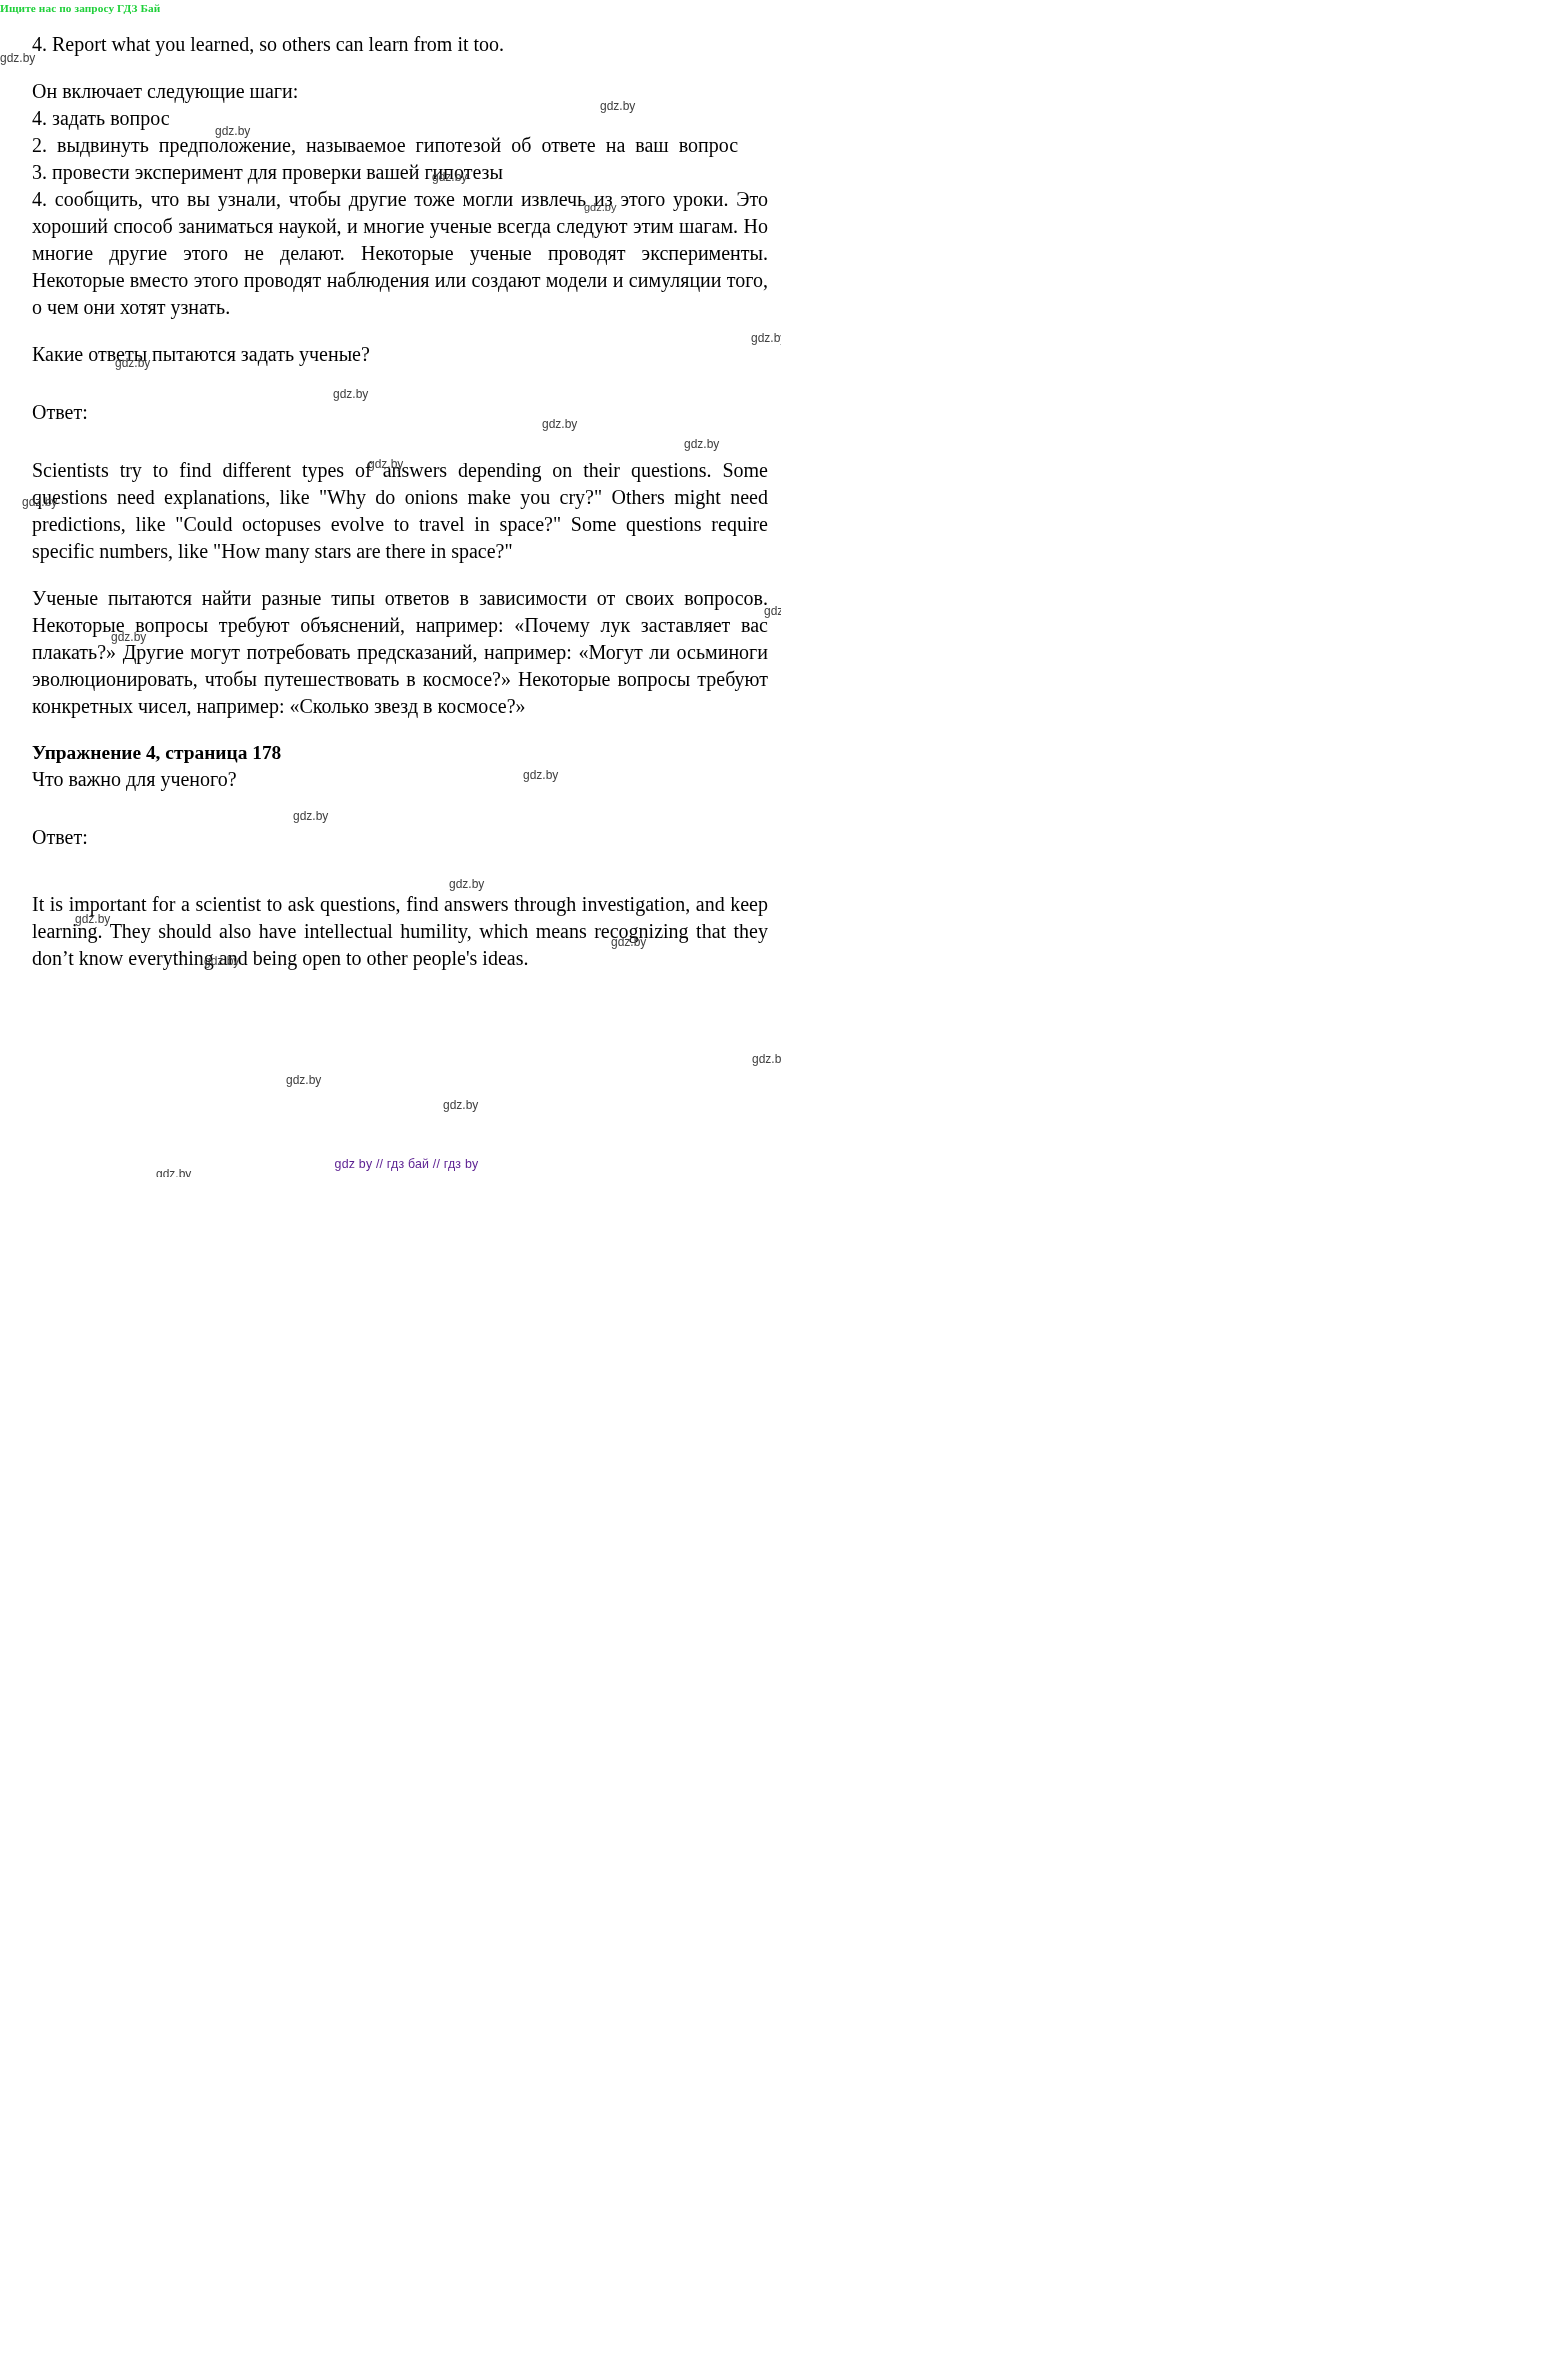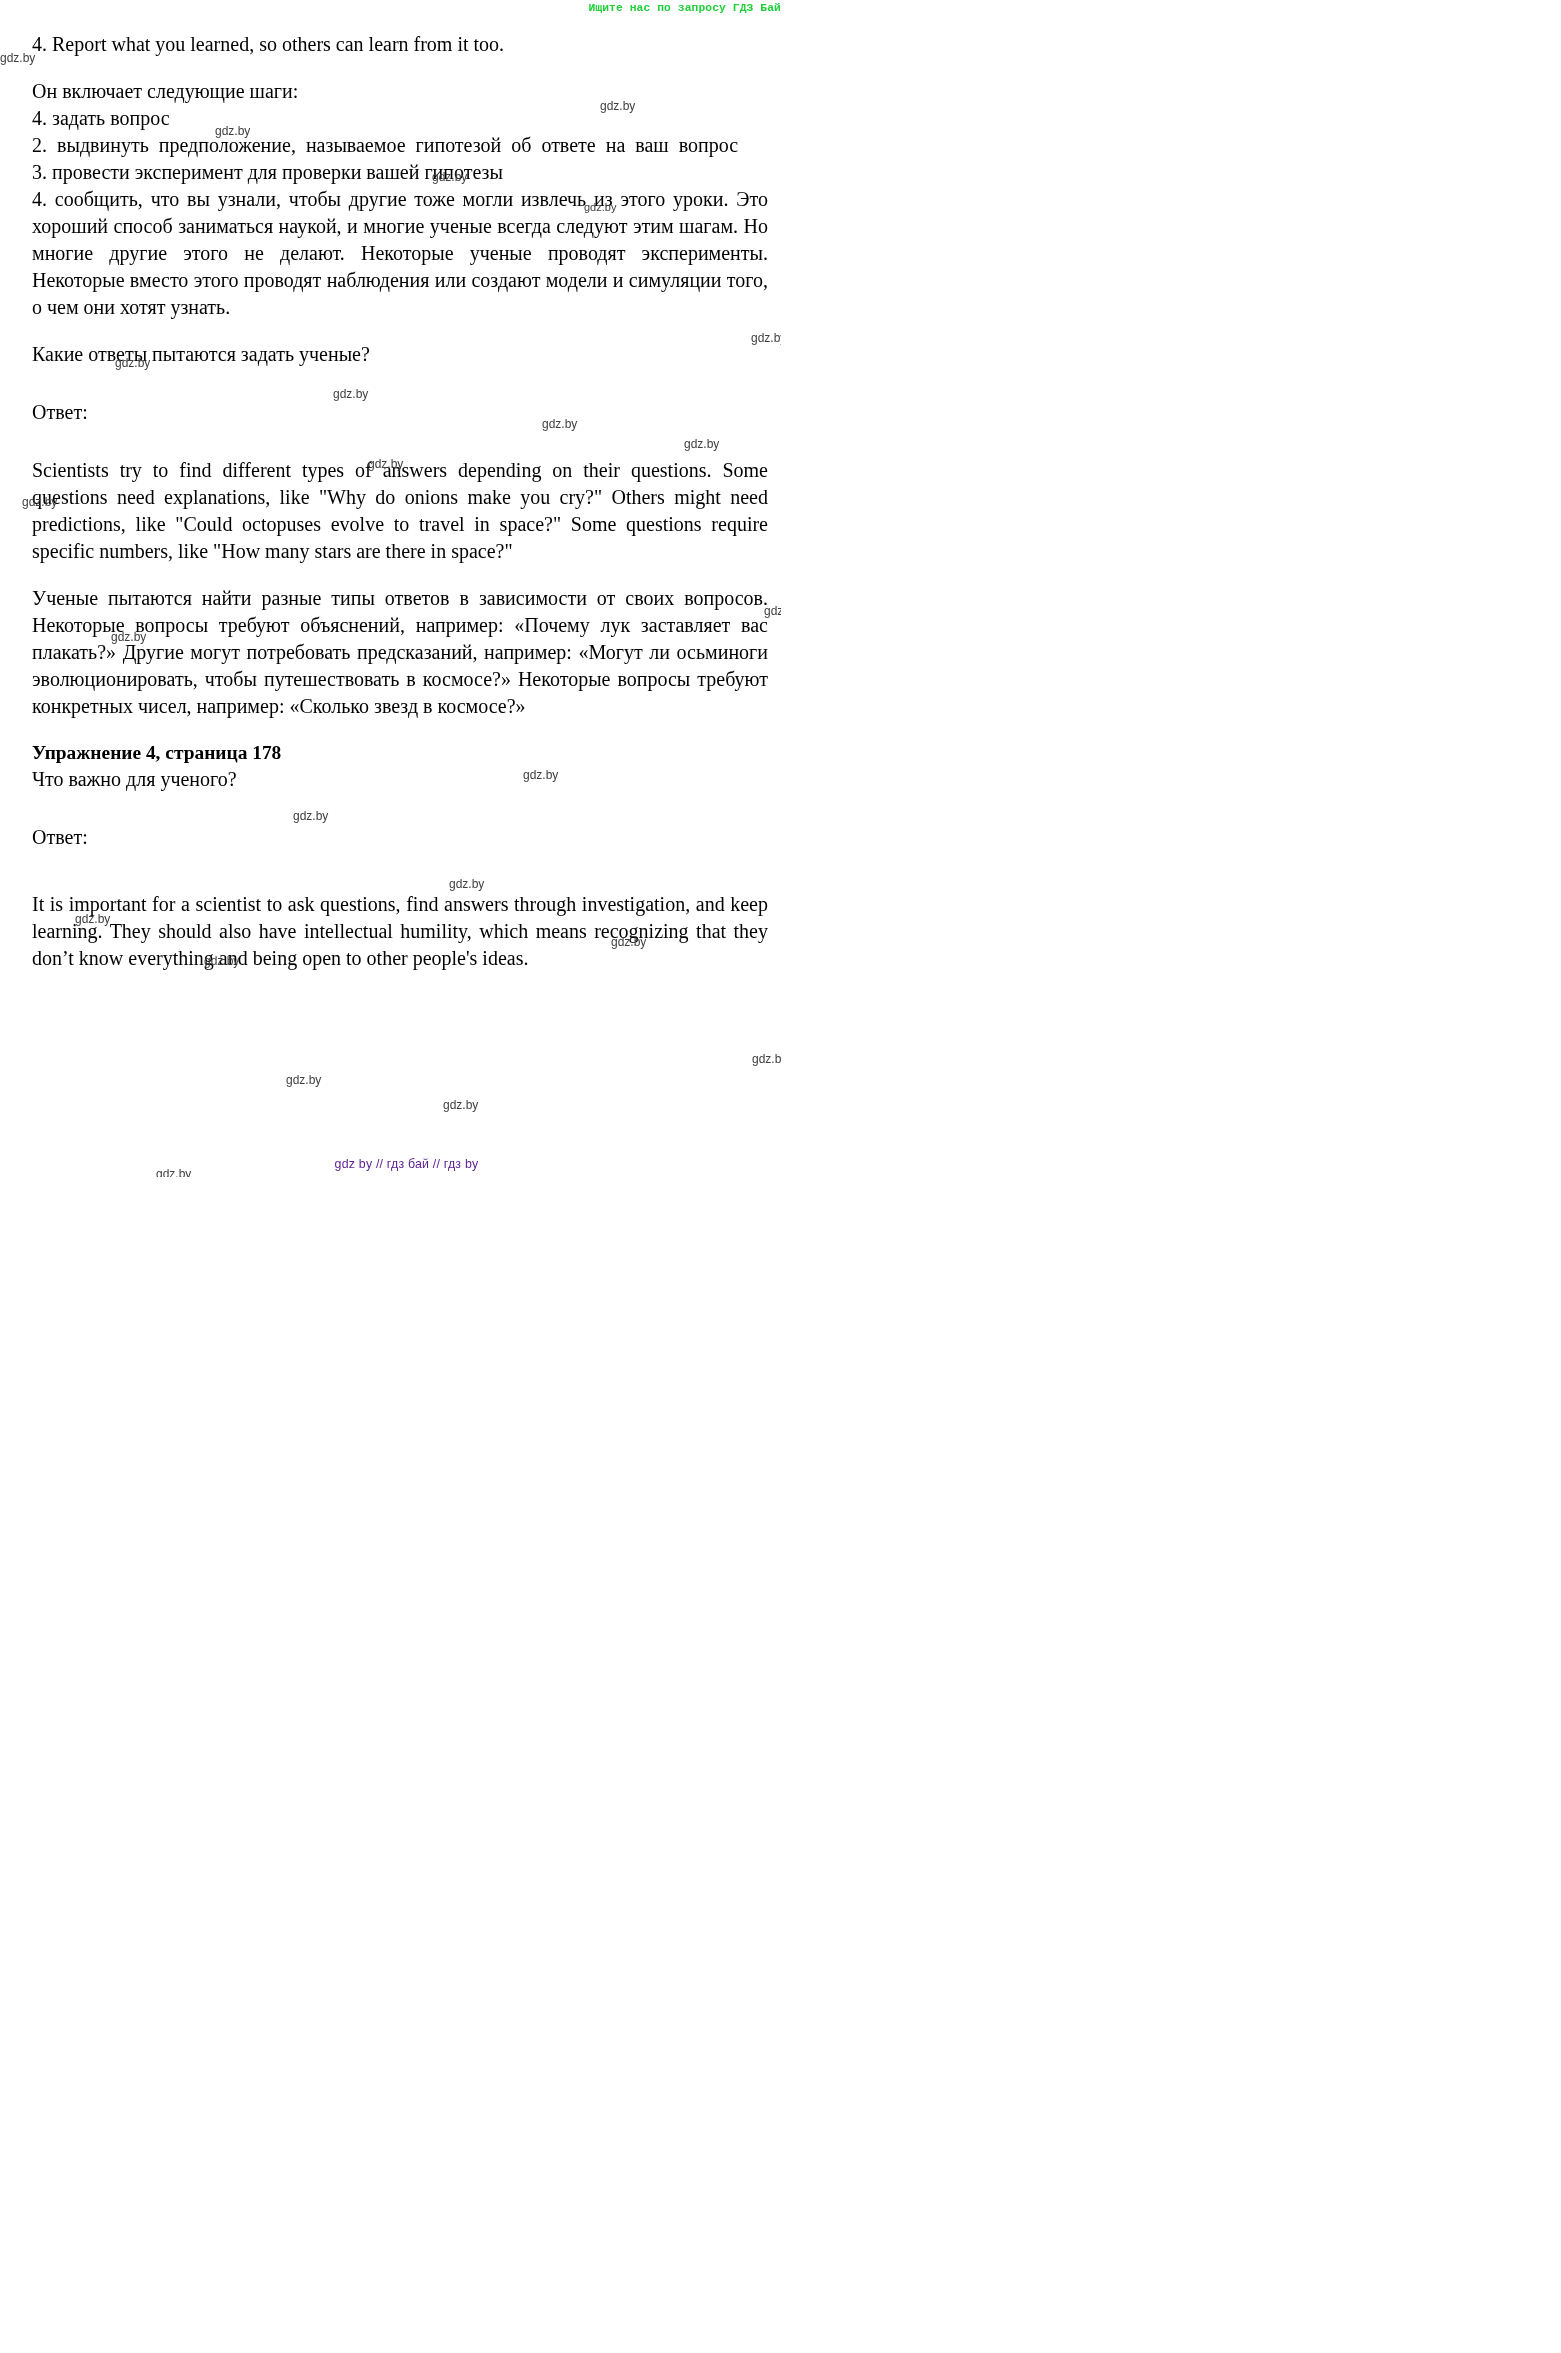--- a/index.html
+++ b/index.html
@@ -20,22 +20,22 @@
     width: 781px;
     height: 1177px;
     box-sizing: border-box;
   }
   
   .site-header {
     position: absolute;
     top: 1.6px;
     left: 0;
     width: 781px;
-    text-align: right;
-    font-family: Liberation Mono, monospace;
+    text-align: left;
+    font-family: Liberation Serif, serif;
     font-size: 11.3px;
     font-weight: 700;
     color: #1fd03a;
     letter-spacing: 0.1px;
   }
   
   .content {
     position: absolute;
     left: 32px;
     top: 0;

